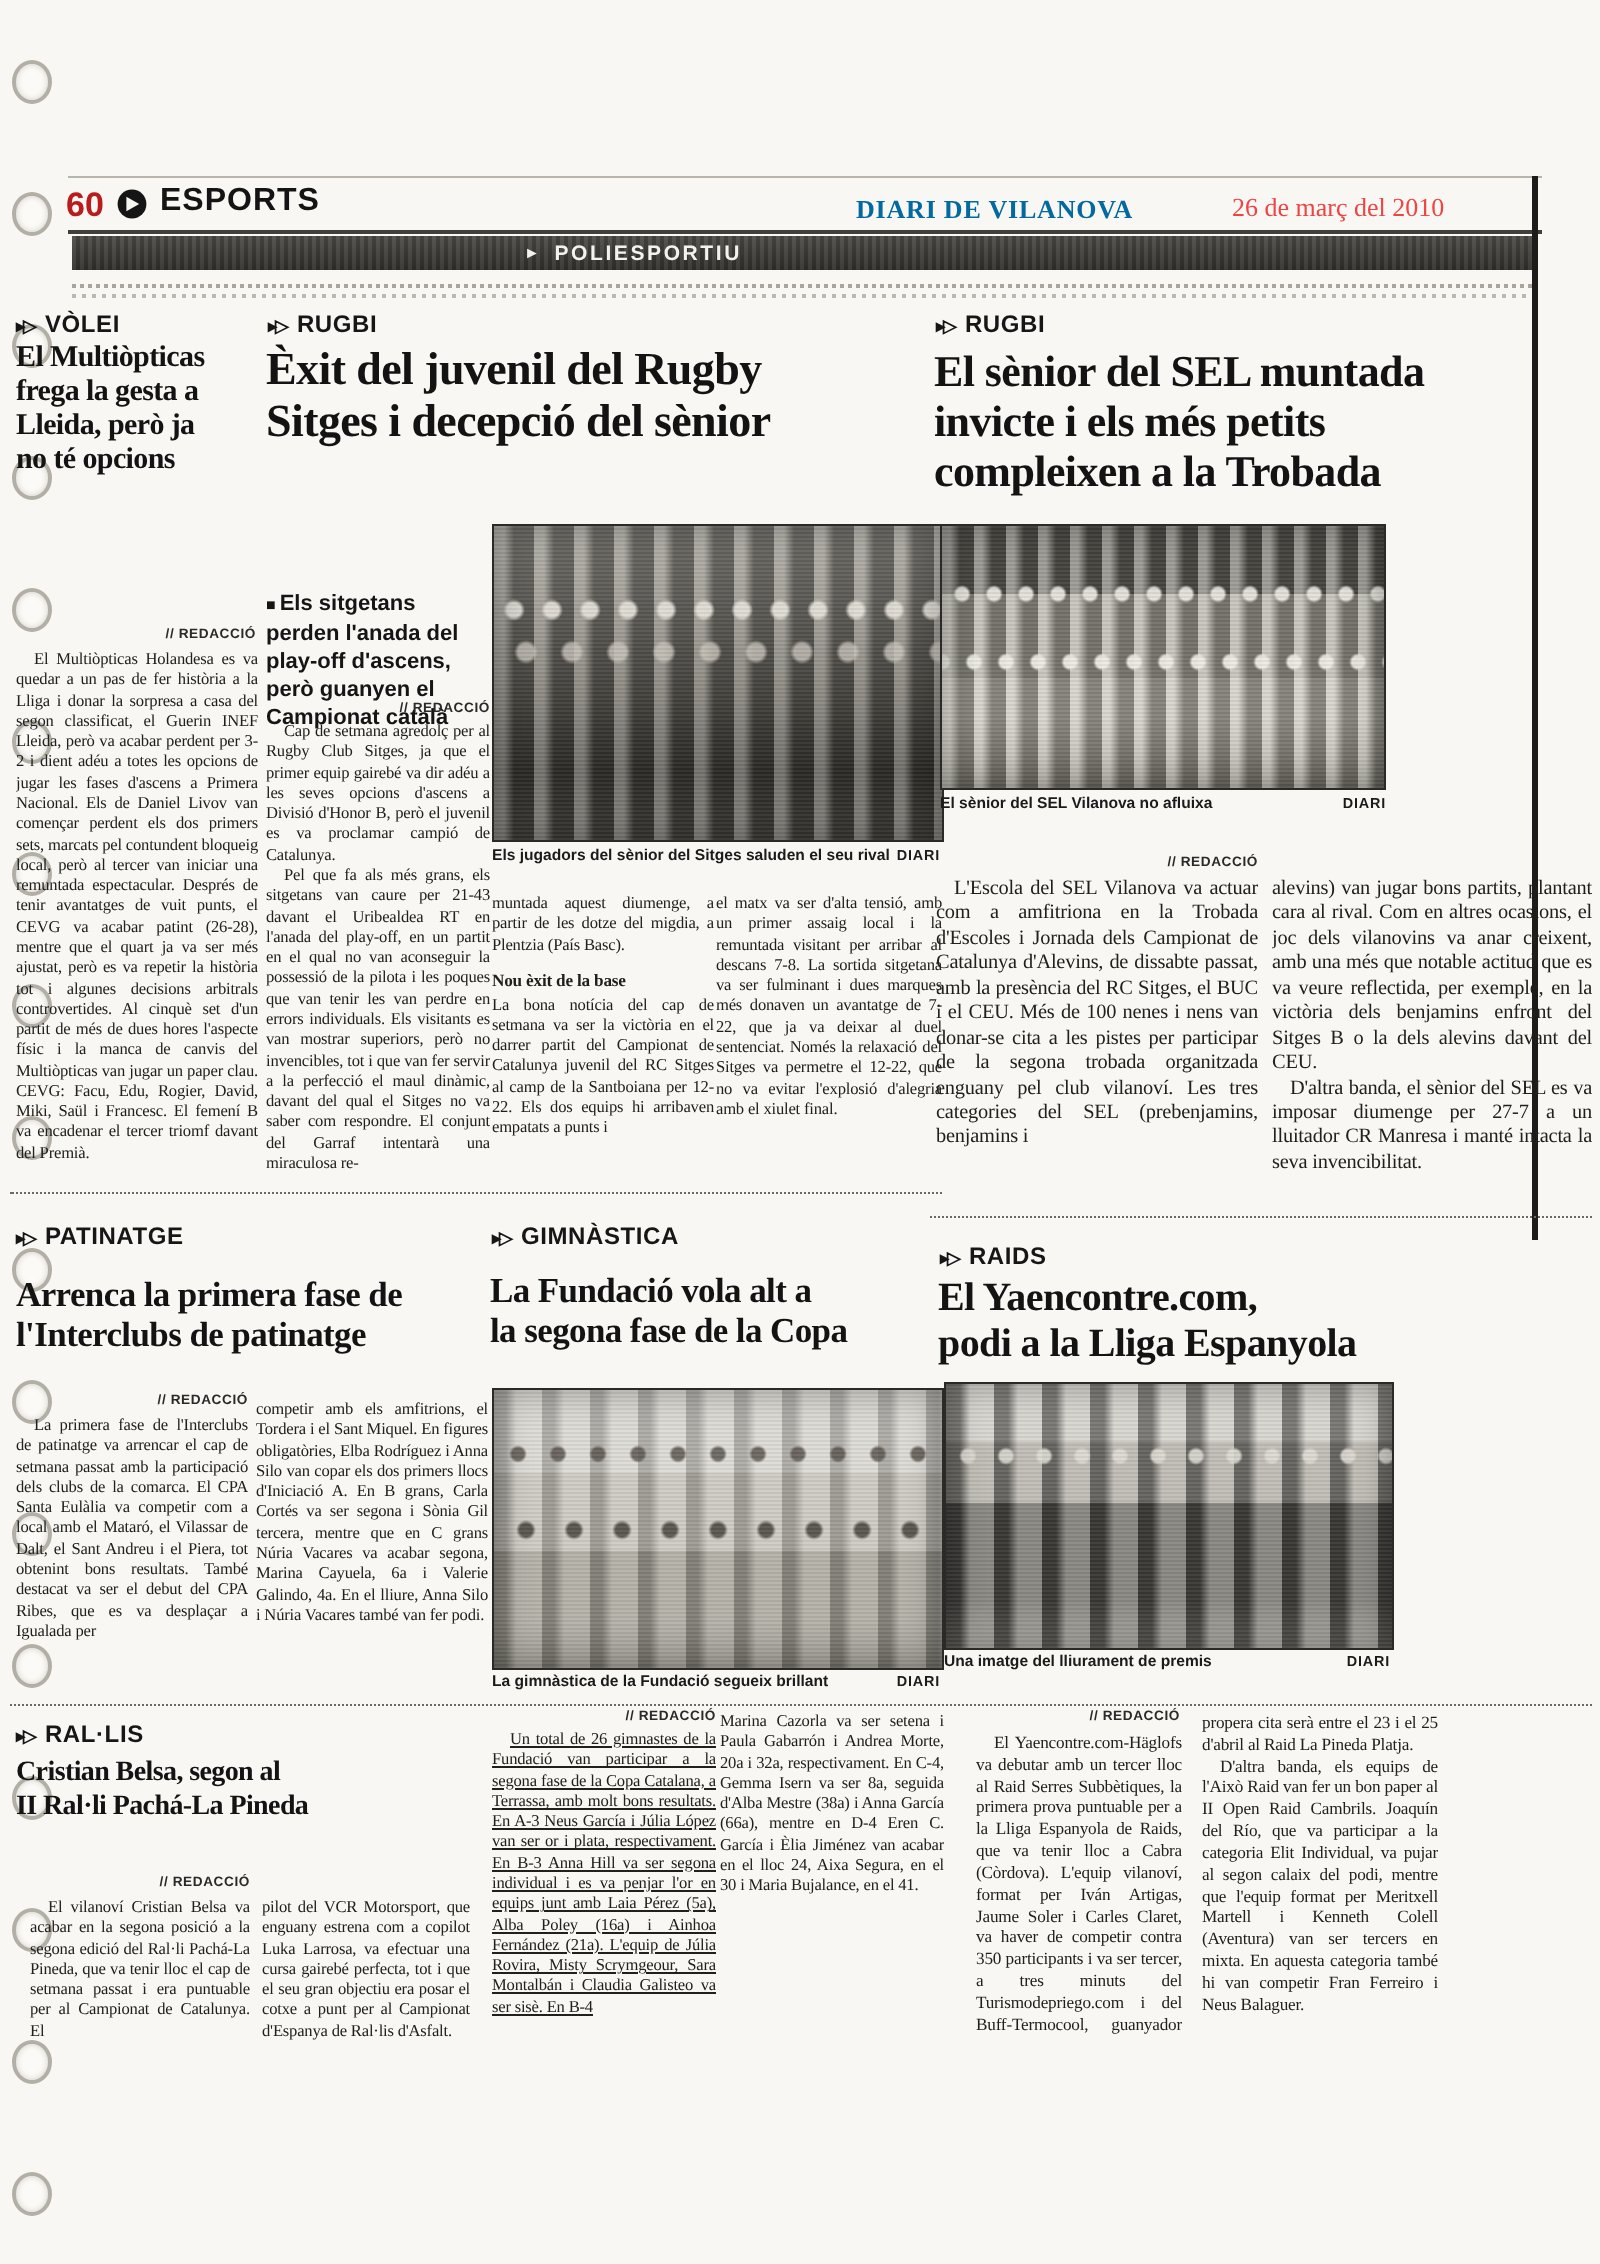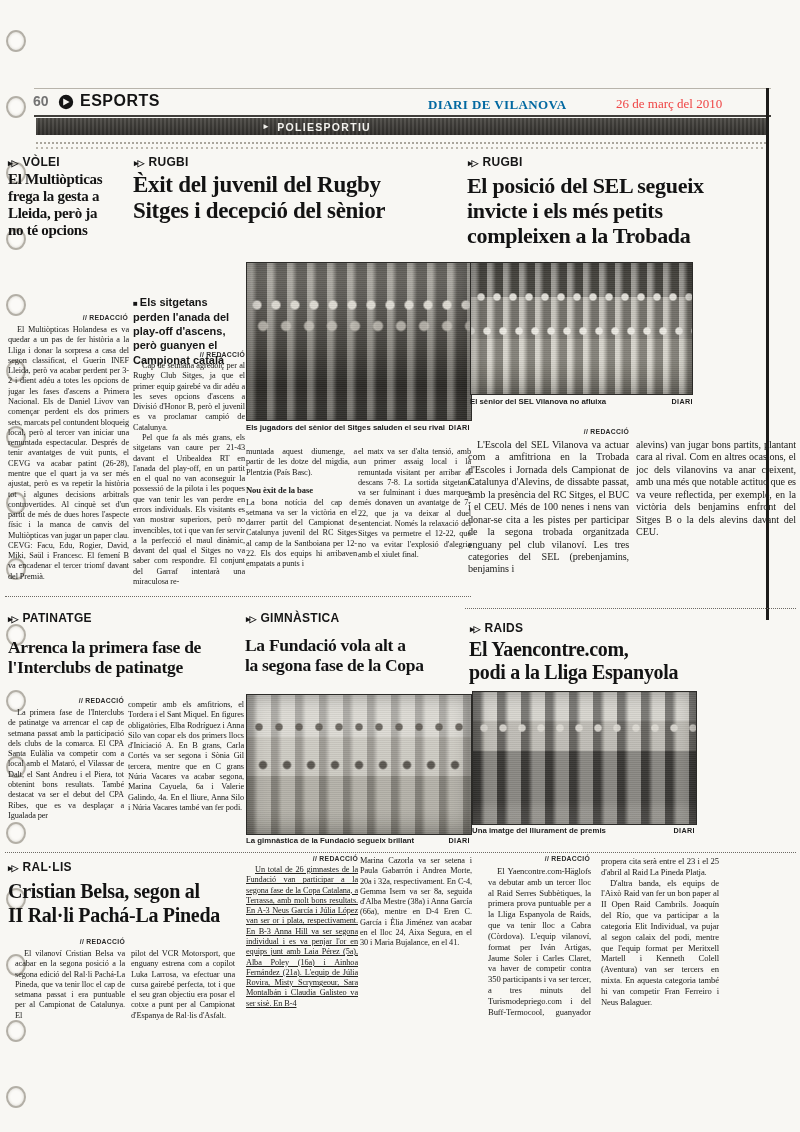--- a/index.html
+++ b/index.html
@@ -4,21 +4,21 @@
 <style>
   html,body{margin:0;padding:0;background:#dcdad5;}
   .page{position:relative;width:800px;height:1132px;background:#f8f7f3;overflow:hidden;
         font-family:"Liberation Serif",serif;color:#1f1e1c;}
   
   .hole{position:absolute;left:6px;width:16px;height:18px;border:2px solid #b3afa6;
         border-radius:50%;background:#fbfaf7;box-shadow:inset 0 0 3px #d4d1c9;}
   
   .rule1{position:absolute;left:34px;top:88px;width:737px;height:1px;background:#b8b4ab;}
   .pagenum{position:absolute;left:33px;top:93px;font-family:"Liberation Sans",sans-serif;
-        font-weight:bold;font-size:14px;color:#737373;}
+        font-weight:bold;font-size:17px;color:#b91c1c;}
   .secthead{position:absolute;left:58px;top:92px;display:flex;align-items:flex-end;gap:6px;
         font-family:"Liberation Sans",sans-serif;font-weight:bold;font-size:16px;
         letter-spacing:.5px;color:#141414;}
   .secthead svg{display:block;}
   .masthead{position:absolute;left:428px;top:97px;font-weight:bold;font-size:13px;
         letter-spacing:.4px;color:#0369a1;}
   .isdate{position:absolute;left:616px;top:96px;font-size:13px;color:#ef4444;}
   .rule2{position:absolute;left:34px;top:115px;width:737px;height:2px;background:#413f3b;}
   .subbar{position:absolute;left:36px;top:118px;width:733px;height:17px;
         background:repeating-linear-gradient(90deg,rgba(255,255,255,.06) 0 2px,rgba(0,0,0,.12) 2px 4px),
@@ -119,21 +119,21 @@
   .cap3{left:246px;top:836px;width:224px;justify-content:space-between;}
   .by-gim{left:246px;top:855px;width:112px;}
   .c1-gim{left:246px;top:865px;width:112px;height:152px;text-decoration:underline;}
   .c2-gim{left:360px;top:856px;width:112px;height:166px;}
   .k-raids{left:470px;top:621px;} .h-raids{left:469px;top:638px;width:300px;font-size:20px;}
   .ph4{left:472px;top:691px;width:223px;height:132px;}
   .cap4{left:472px;top:826px;width:223px;}
   .by-raids{left:488px;top:855px;width:102px;}
   .c1-raids{left:488px;top:866px;width:103px;height:152px;}
   .c2-raids{left:601px;top:856px;width:118px;height:166px;}
-  .k-ral{left:8px;top:860px;} .h-ral{left:8px;top:879px;width:234px;font-size:20px;line-height:1.2;}
+  .k-ral{left:8px;top:860px;} .h-ral{left:8px;top:879px;width:234px;font-size:14px;line-height:1.2;}
   .by-ral{left:15px;top:938px;width:110px;}
   .c1-ral{left:15px;top:949px;width:110px;height:128px;}
   .c2-ral{left:131px;top:949px;width:104px;height:128px;}
 </style>
 </head>
 <body>
 
 <div class="page">
 
   <div>
@@ -221,34 +221,35 @@
     <p class="bp0">La bona notícia del cap de setmana va ser la victòria en el darrer partit del Campionat de Catalunya juvenil del RC Sitges al camp de la Santboiana per 12-22. Els dos equips hi arribaven empatats a punts i</p>
   </div>
   <div class="col c3-rs">
     <p class="bp0">el matx va ser d'alta tensió, amb un primer assaig local i la remuntada visitant per arribar al descans 7-8. La sortida sitgetana va ser fulminant i dues marques més donaven un avantatge de 7-22, que ja va deixar al duel sentenciat. Només la relaxació del Sitges va permetre el 12-22, que no va evitar l'explosió d'alegria amb el xiulet final.</p>
   </div>
 
   <div class="kick k-sel">
     <span class="arr">▸▷</span>
     <span>RUGBI</span>
   </div>
-  <div class="hl h-sel">El posició del SEL segueix
+  <div class="hl h-sel">El sènior del SEL muntada
 invicte i els més petits
 compleixen a la Trobada</div>
   <div class="photo ph-sel ph2"></div>
   <div class="cap cap2">
     <span>El sènior del SEL Vilanova no afluixa</span>
     <span class="credit">DIARI</span>
   </div>
   <div class="by by-sel">// REDACCIÓ</div>
   <div class="col col-lg c1-sel">
     <p class="bp">L'Escola del SEL Vilanova va actuar com a amfitriona en la Trobada d'Escoles i Jornada dels Campionat de Catalunya d'Alevins, de dissabte passat, amb la presència del RC Sitges, el BUC i el CEU. Més de 100 nenes i nens van donar-se cita a les pistes per participar de la segona trobada organitzada enguany pel club vilanoví. Les tres categories del SEL (prebenjamins, benjamins i</p>
   </div>
   <div class="col col-lg c2-sel">
     <p class="bp0">alevins) van jugar bons partits, plantant cara al rival. Com en altres ocasions, el joc dels vilanovins va anar creixent, amb una més que notable actitud que es va veure reflectida, per exemple, en la victòria dels benjamins enfront del Sitges B o la dels alevins davant del CEU.</p>
+    <p class="bp">D'altra banda, el sènior del SEL es va imposar diumenge per 27-7 a un lluitador CR Manresa i manté intacta la seva invencibilitat.</p>
   </div>
 
   <div class="sep sep1"></div>
   <div class="sep sep2"></div>
   <div class="sep sep3"></div>
 
   <div class="kick k-pat">
     <span class="arr">▸▷</span>
     <span>PATINATGE</span>
   </div>

